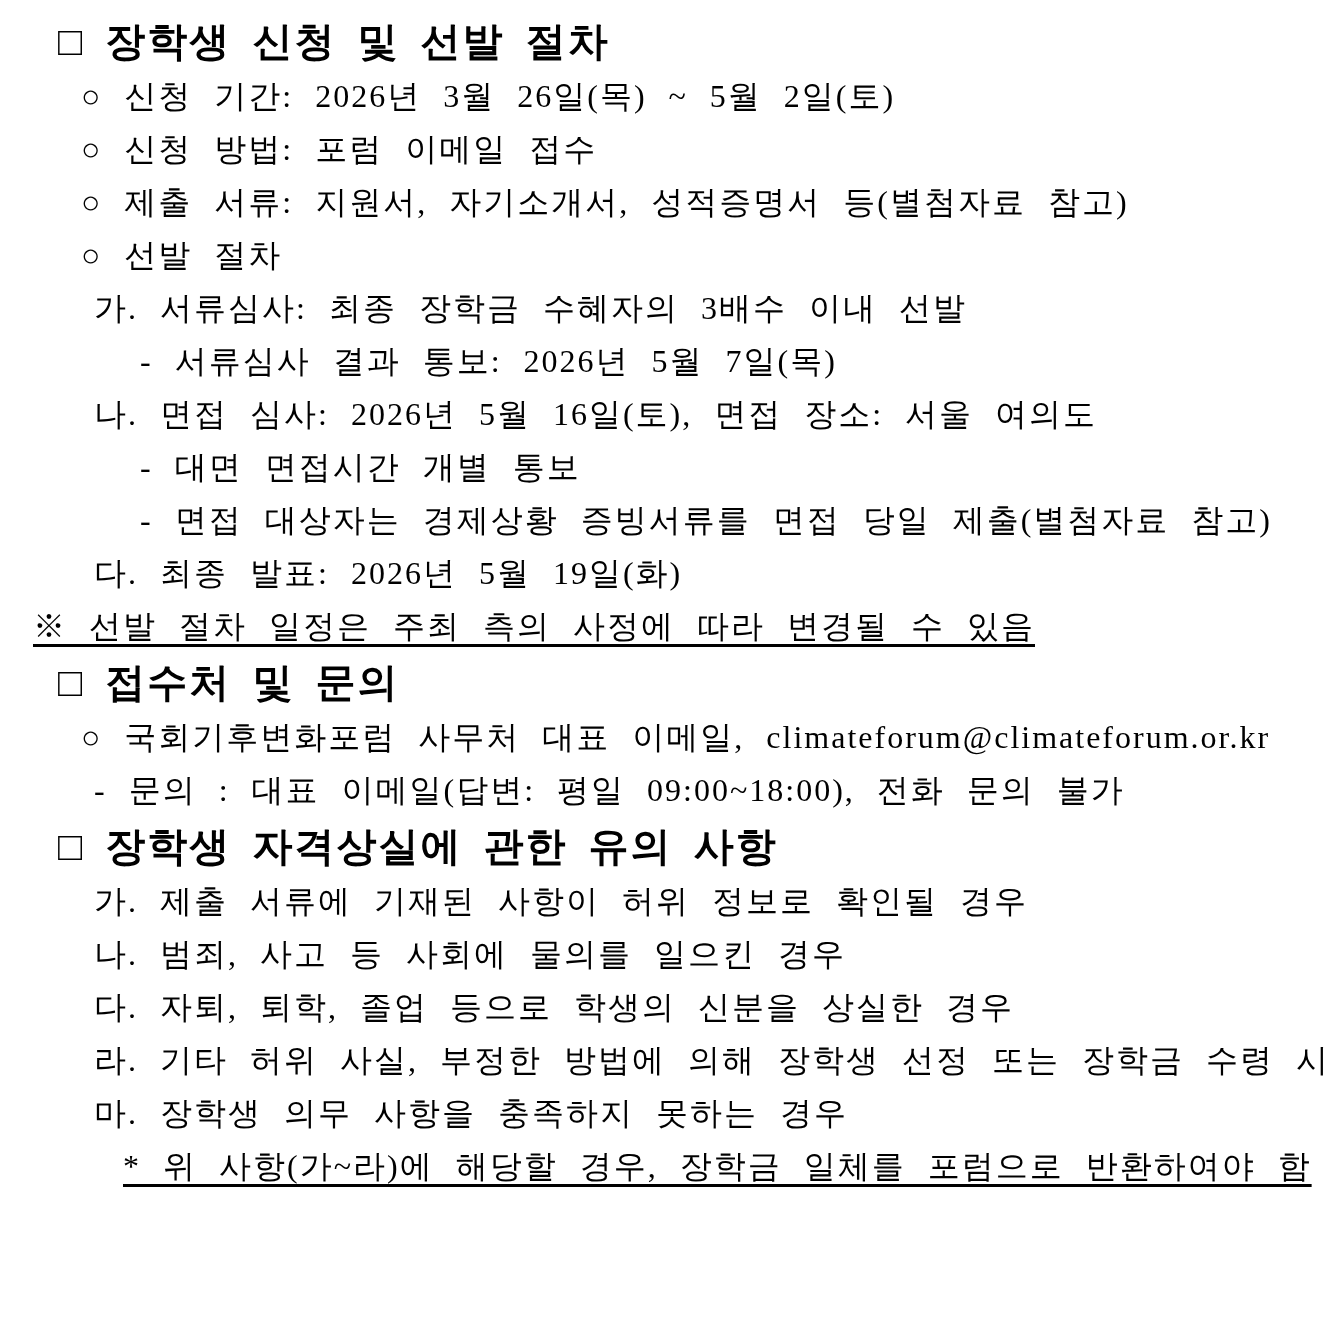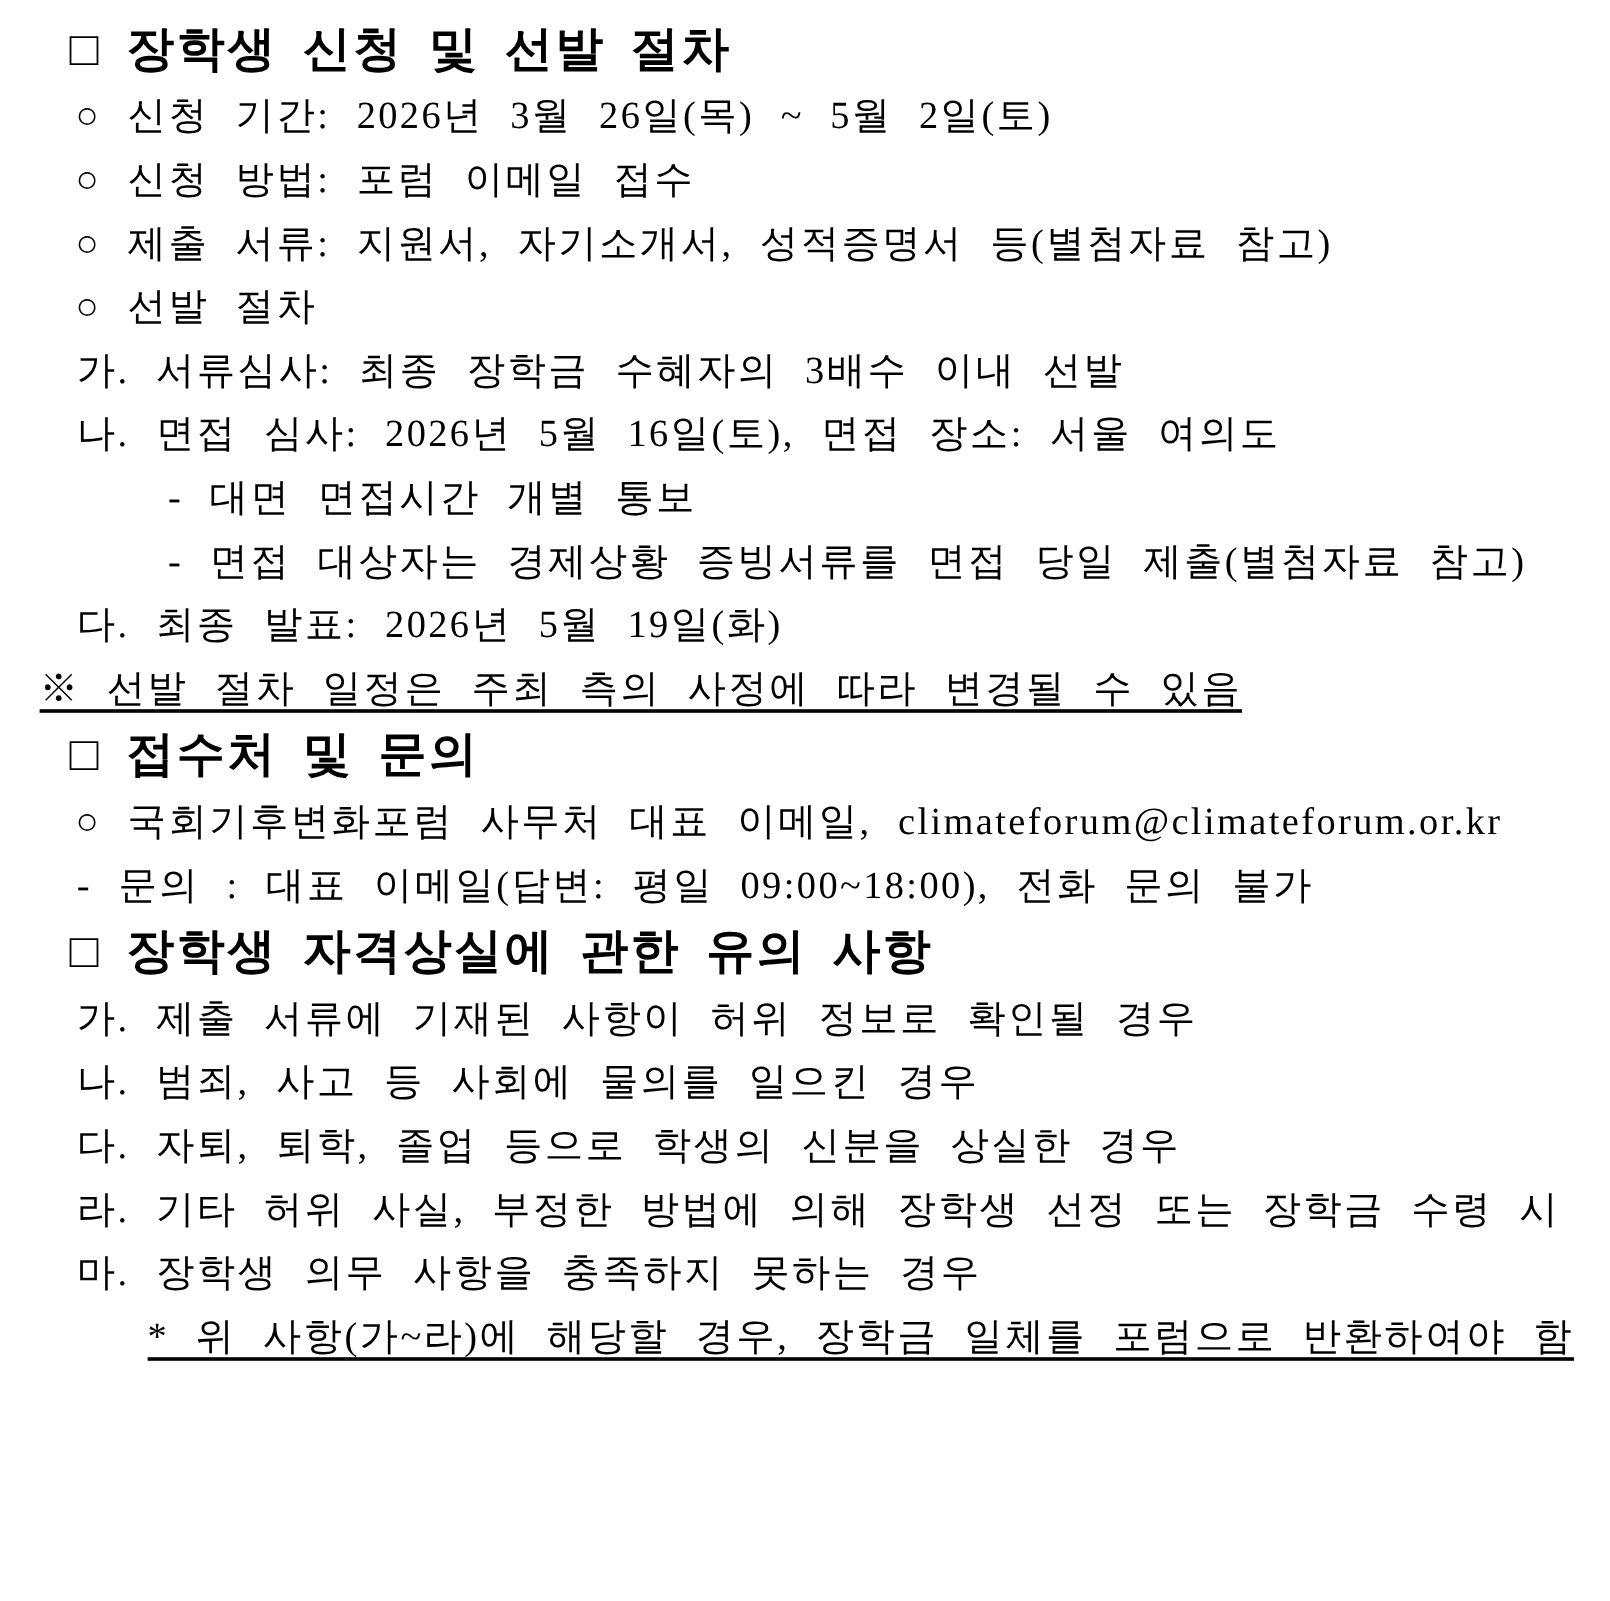--- a/index.html
+++ b/index.html
@@ -29,22 +29,22 @@
     word-spacing: 8px;
     white-space: nowrap;
   }
   .line {
     font-size: 32px;
     line-height: 53px;
     letter-spacing: 2px;
     word-spacing: 12px;
     white-space: nowrap;
   }
-  .lv1  { padding-left: 63px; }   
-  .lv2  { padding-left: 64px; }   
+  .lv1  { padding-left: 81px; }   
+  .lv2  { padding-left: 94px; }   
   .lv3  { padding-left: 140px; }  
   .note { padding-left: 33px; }   
   .star { padding-left: 123px; }  
   .underline {
     text-decoration: underline;
     text-decoration-thickness: 2.5px;
     text-underline-offset: 7px;
   }
   .sec2 { }
   .sec3 { }
@@ -54,20 +54,21 @@
 
 <div class="page">
 
   <section>
     <h1 class="heading">□ 장학생 신청 및 선발 절차</h1>
     <div class="line lv1">○ 신청 기간: 2026년 3월 26일(목) ~ 5월 2일(토)</div>
     <div class="line lv1">○ 신청 방법: 포럼 이메일 접수</div>
     <div class="line lv1">○ 제출 서류: 지원서, 자기소개서, 성적증명서 등(별첨자료 참고)</div>
     <div class="line lv1">○ 선발 절차</div>
     <div class="line lv2">가. 서류심사: 최종 장학금 수혜자의 3배수 이내 선발</div>
+    <div class="line lv3">- 서류심사 결과 통보: 2026년 5월 7일(목)</div>
     <div class="line lv2">나. 면접 심사: 2026년 5월 16일(토), 면접 장소: 서울 여의도</div>
     <div class="line lv3">- 대면 면접시간 개별 통보</div>
     <div class="line lv3">- 면접 대상자는 경제상황 증빙서류를 면접 당일 제출(별첨자료 참고)</div>
     <div class="line lv2">다. 최종 발표: 2026년 5월 19일(화)</div>
     <div class="line note underline">※ 선발 절차 일정은 주최 측의 사정에 따라 변경될 수 있음</div>
   </section>
 
   <section class="sec2">
     <h1 class="heading">□ 접수처 및 문의</h1>
     <div class="line lv1">○ 국회기후변화포럼 사무처 대표 이메일, climateforum@climateforum.or.kr</div>

